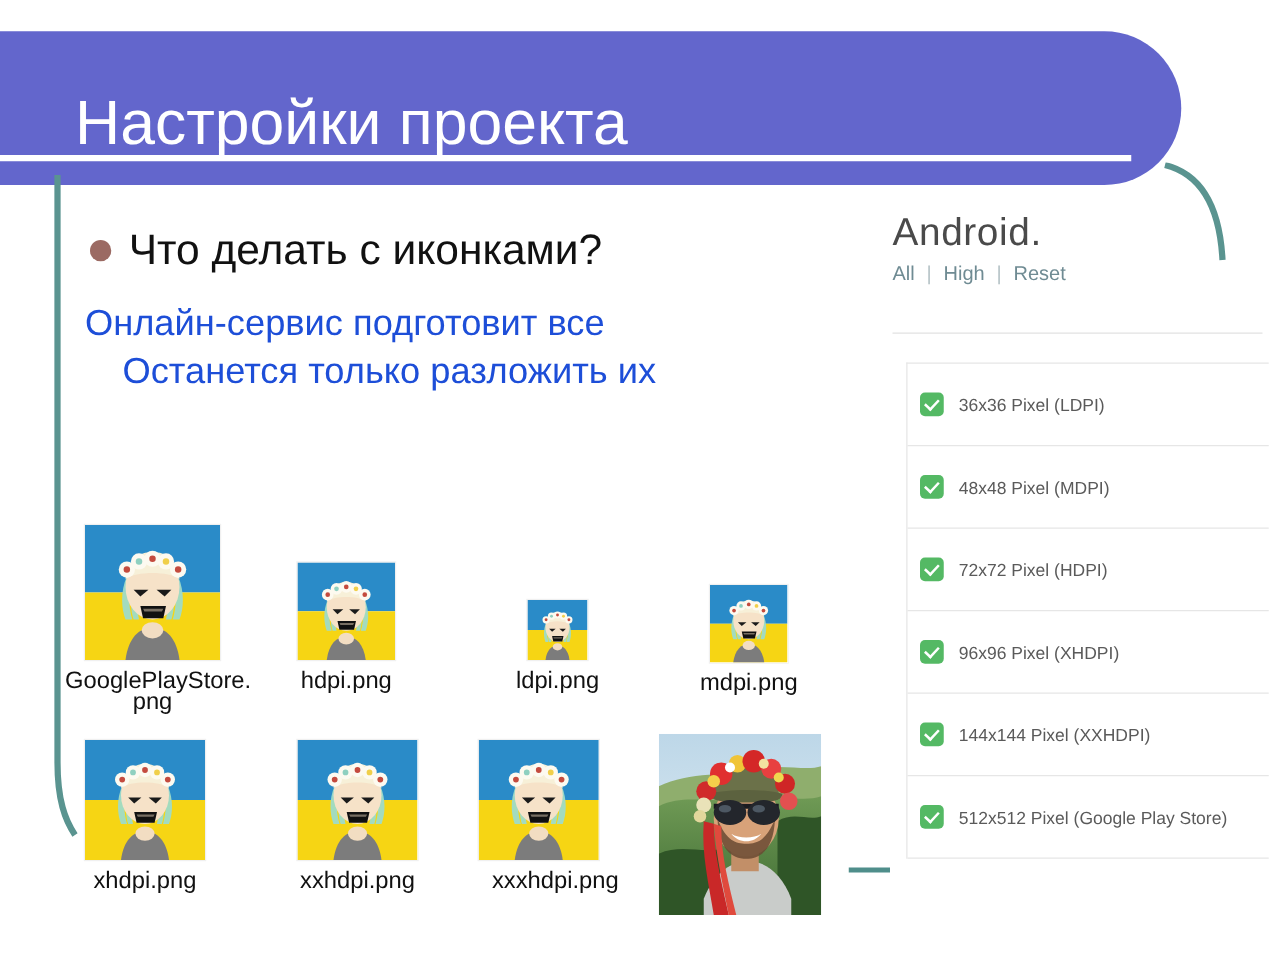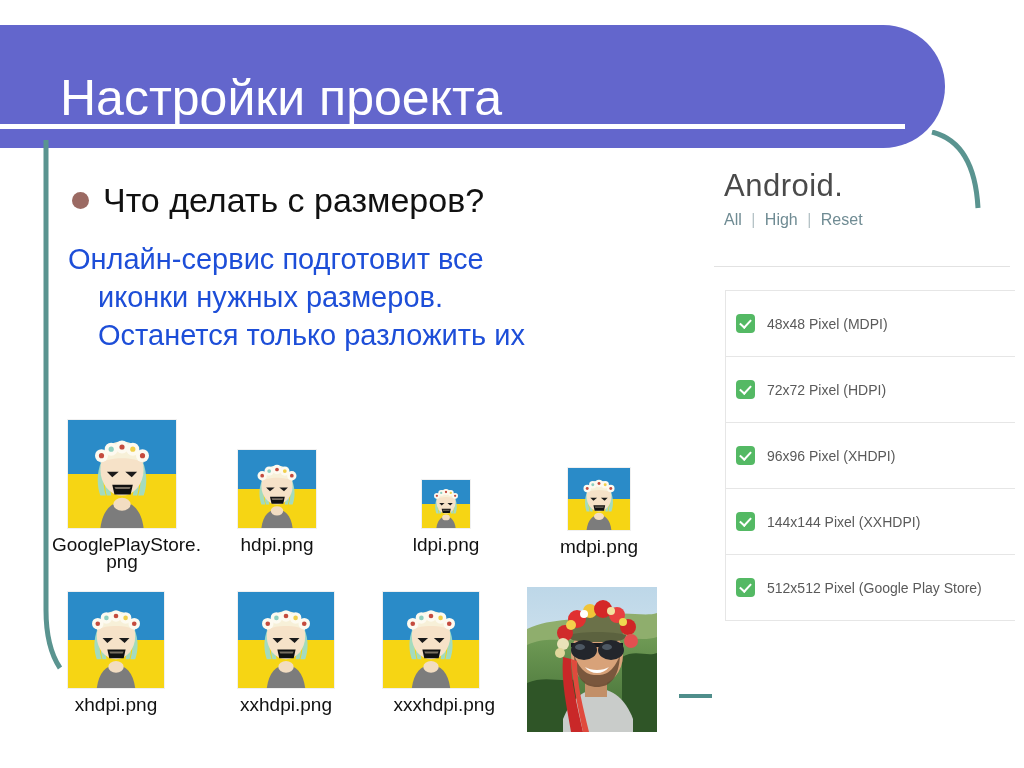--- a/index.html
+++ b/index.html
@@ -142,21 +142,20 @@
     height: 145px;
     overflow: hidden;
   }
 
   
   #right-panel {
     position: absolute;
     left: 714px;
     top: 168px;
     width: 300px;
-    margin-left: 10px;
   }
   #android-title {
     font-size: 31px;
     line-height: 36px;
     color: #4a4a4a;
     font-weight: normal;
     letter-spacing: 0.5px;
   }
   #android-links {
     margin-top: 7px;
@@ -228,26 +227,25 @@
 <svg id="curve-right" viewBox="0 0 60 80">
   <path d="M2 2 C 34 10, 46 40, 48 78" fill="none" stroke="#5a9490" stroke-width="5"></path>
 </svg>
 <svg id="curve-left" viewBox="0 0 50 530">
   <path d="M16 0 L16 470 C 16 500, 22 516, 30 528" fill="none" stroke="#5a9490" stroke-width="5"></path>
 </svg>
 <div id="line-photo"></div>
 
 <div id="bullet-row">
   <span id="bullet-dot"></span>
-  <span id="bullet-heading">Что делать с размеров?</span>
+  <span id="bullet-heading">Что делать с иконками?</span>
 </div>
 
 <div id="body-paragraph">
   <span class="ln">Онлайн-сервис подготовит все</span>
-  <span class="ln indent">иконки нужных размеров.</span>
   <span class="ln indent">Останется только разложить их</span>
 </div>
 
 <div id="icon-grid">
     <div class="icon-cell" style="left: 52px; top: 420px; width: 140px;">
       <div>
         <svg class="app-icon" width="108" height="108" viewBox="0 0 100 100">
           <rect x="0" y="0" width="100" height="50" fill="#2a8bc8"></rect>
           <rect x="0" y="50" width="100" height="50" fill="#f6d514"></rect>
           <path d="M30 100 C 32 84, 40 76, 50 76 C 60 76, 68 84, 70 100 Z" fill="#7c7c7c"></path>
@@ -558,20 +556,24 @@
     <span class="sep">|</span>
     <span class="lnk">High</span>
     <span class="sep">|</span>
     <span class="lnk">Reset</span>
   </div>
 </div>
 <div id="panel-rule"></div>
 <div id="size-list">
     <div class="size-row">
       <span class="chk"></span>
+      <span class="size-label">36x36 Pixel (LDPI)</span>
+    </div>
+    <div class="size-row">
+      <span class="chk"></span>
       <span class="size-label">48x48 Pixel (MDPI)</span>
     </div>
     <div class="size-row">
       <span class="chk"></span>
       <span class="size-label">72x72 Pixel (HDPI)</span>
     </div>
     <div class="size-row">
       <span class="chk"></span>
       <span class="size-label">96x96 Pixel (XHDPI)</span>
     </div>

